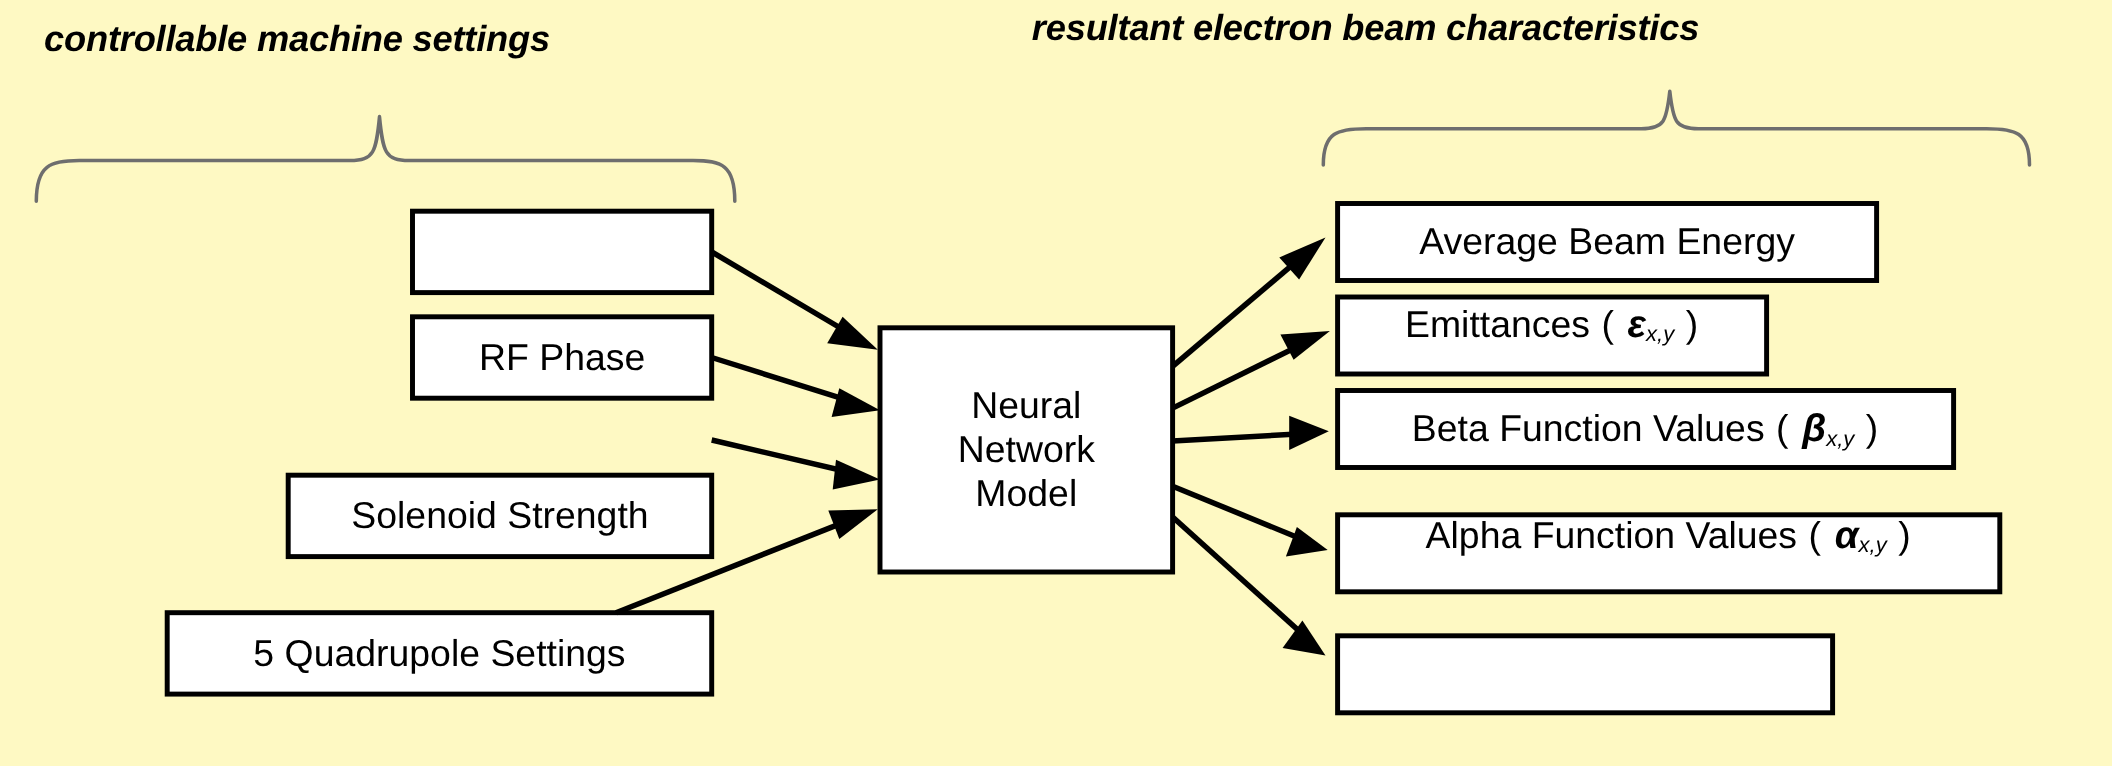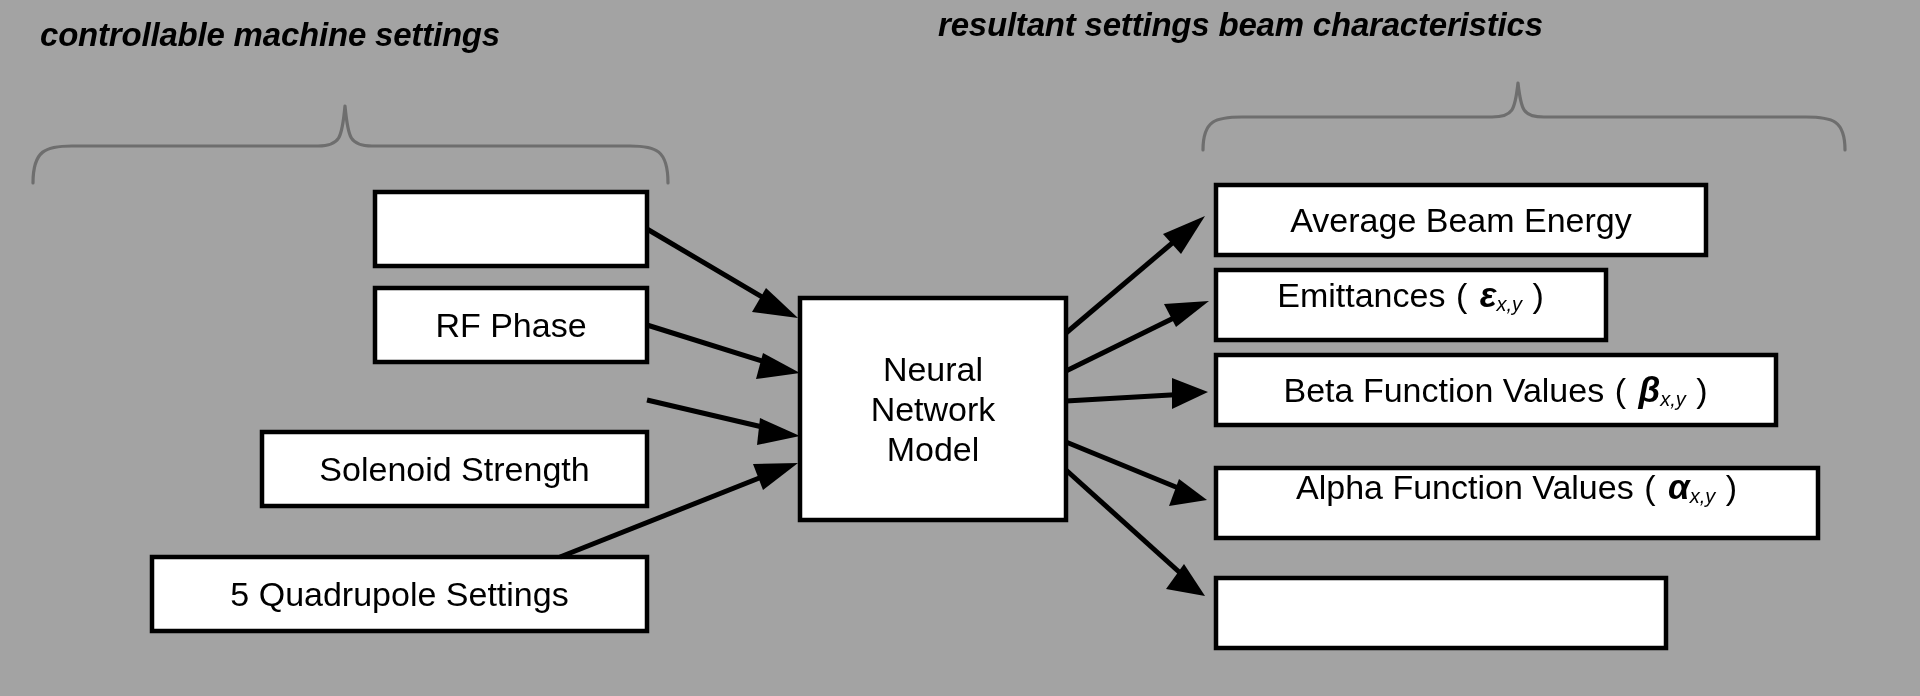--- a/index.html
+++ b/index.html
@@ -10,21 +10,21 @@
   body {
     width: 1920px;
     height: 696px;
     font-family: "Liberation Sans", sans-serif;
     overflow: hidden;
   }
   #diagram-root {
     position: relative;
     width: 1920px;
     height: 696px;
-    background: #a3a3a3;
+    background: #fef9c3;
   }
   svg.canvas {
     position: absolute;
     top: 0;
     left: 0;
     width: 1920px;
     height: 696px;
     display: block;
   }
   .brace-path {
@@ -168,21 +168,21 @@
       <polygon class="arrow-head" points="1207,500 1169,506 1179,479"></polygon>
     </g>
     <g>
       <line class="connector" x1="1066" y1="470" x2="1188" y2="580"></line>
       <polygon class="arrow-head" points="1205,596 1166,589 1184,564"></polygon>
     </g>
   </svg>
 
   <div class="header-label" id="header-left">controllable machine settings</div>
 
-  <div class="header-label" id="header-right">resultant settings beam characteristics</div>
+  <div class="header-label" id="header-right">resultant electron beam characteristics</div>
 
 
   <div class="box-label" style="left:375px; top:288px; width:272px; height:74px;">
     <span>RF Phase</span>
   </div>
 
   <div class="box-label" style="left:262px; top:432px; width:385px; height:74px;">
     <span>Solenoid Strength</span>
   </div>
 

